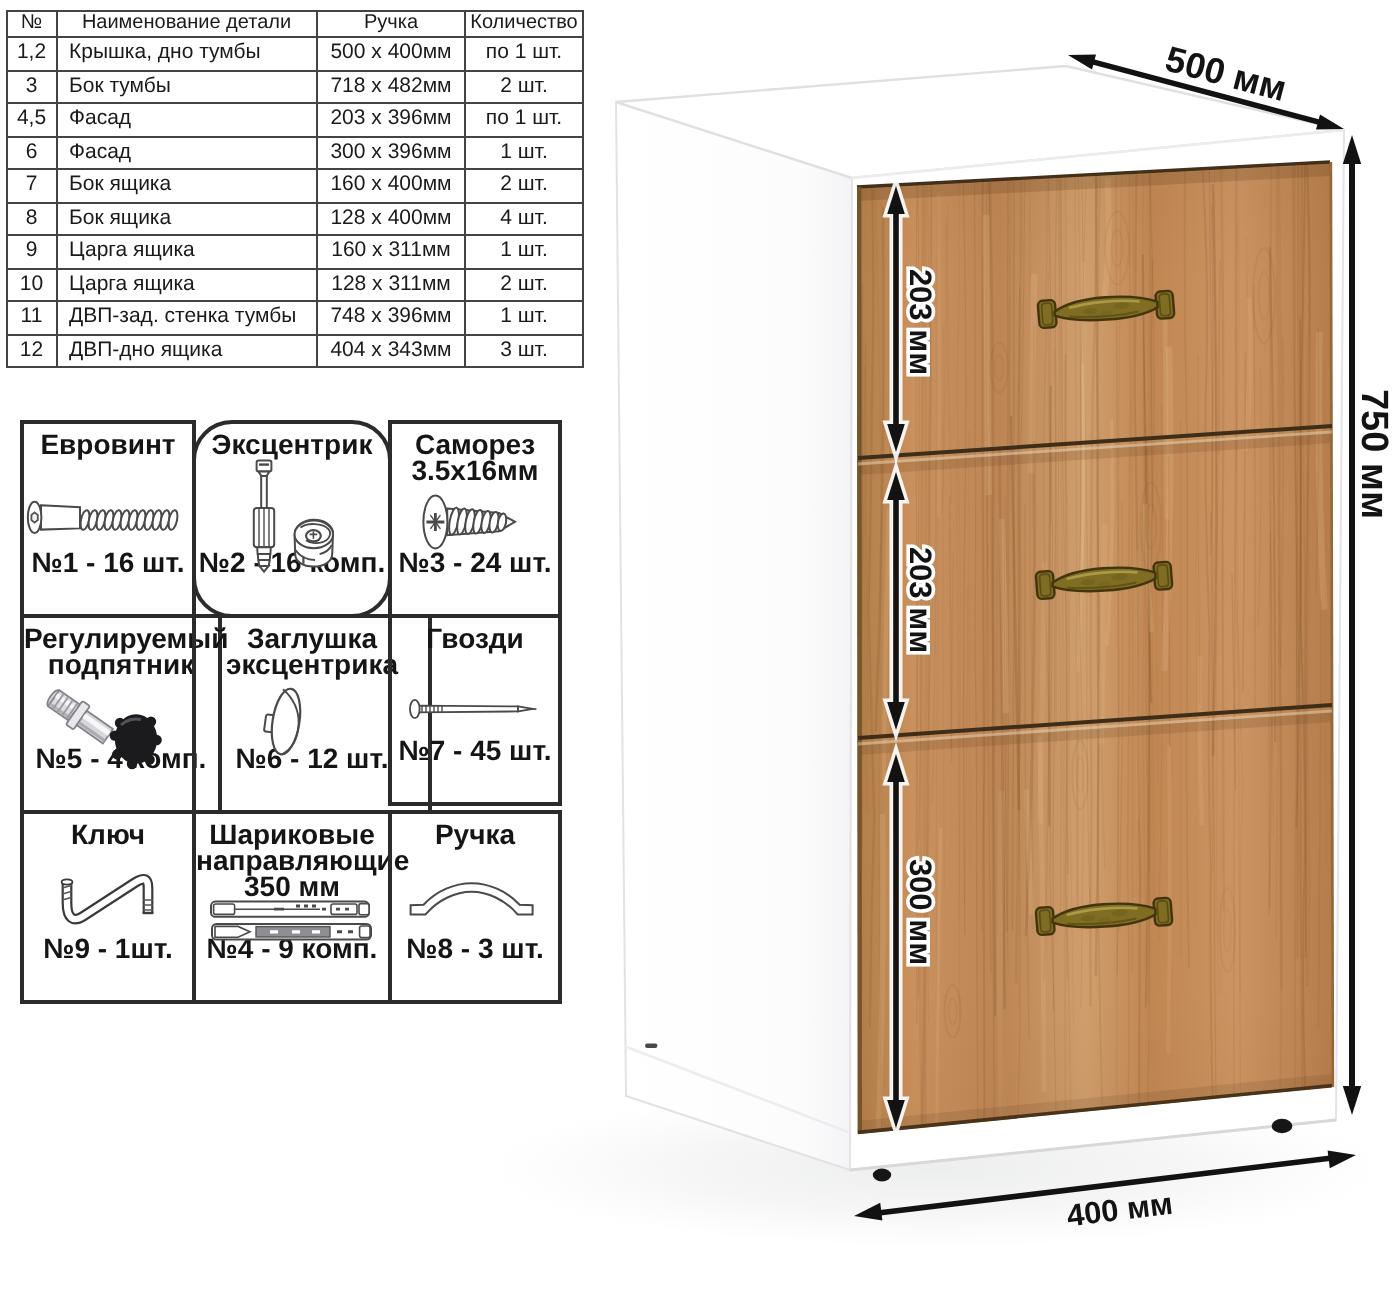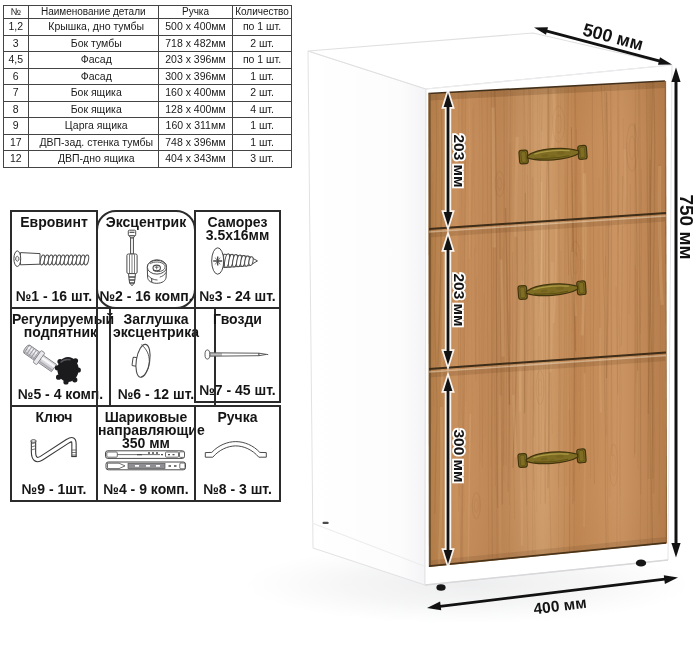--- a/index.html
+++ b/index.html
@@ -5,25 +5,25 @@
   html,body{margin:0;padding:0;}
   body{width:700px;height:648px;background:#ffffff;overflow:hidden;
        font-family:"Liberation Sans", sans-serif;color:#111;}
   #page{position:relative;width:700px;height:648px;}
   table.parts{position:absolute;left:3px;top:5px;width:288px;
     border-collapse:collapse;table-layout:fixed;
     font-size:10.5px;color:#1a1a1a;}
   table.parts td{border:1px solid #444;padding:0;text-align:center;
     height:15.5px;line-height:15.5px;white-space:nowrap;overflow:hidden;}
   table.parts tr.hd td{height:12px;line-height:12px;font-size:10px;}
-  table.parts td.nm{text-align:center;padding-left:6px;}
+  table.parts td.nm{text-align:left;padding-left:6px;}
   .gcell{position:absolute;border:2px solid #2b2b2b;box-sizing:border-box;
     text-align:center;font-weight:bold;font-size:14px;color:#151515;}
   .gcell .hd{position:absolute;top:4px;left:0;right:0;line-height:13px;}
-  .gcell .bt{position:absolute;bottom:5px;left:0;right:0;line-height:12px;}
+  .gcell .bt{position:absolute;bottom:20px;left:0;right:0;line-height:12px;}
   #cab{position:absolute;left:0;top:0;}
 </style>
 </head>
 <body>
 <div id="page">
 
 <table class="parts">
  <colgroup>
         <col style="width:24.5px">
         <col style="width:130.5px">
@@ -73,21 +73,27 @@
           <td>128 х 400мм</td>
           <td>4 шт.</td>
         </tr>
  <tr>
           <td>9</td>
           <td class="nm">Царга ящика</td>
           <td>160 х 311мм</td>
           <td>1 шт.</td>
         </tr>
  <tr>
-          <td>17</td>
+          <td>10</td>
+          <td class="nm">Царга ящика</td>
+          <td>128 х 311мм</td>
+          <td>2 шт.</td>
+        </tr>
+ <tr>
+          <td>11</td>
           <td class="nm">ДВП-зад. стенка тумбы</td>
           <td>748 х 396мм</td>
           <td>1 шт.</td>
         </tr>
  <tr>
           <td>12</td>
           <td class="nm">ДВП-дно ящика</td>
           <td>404 х 343мм</td>
           <td>3 шт.</td>
         </tr>

